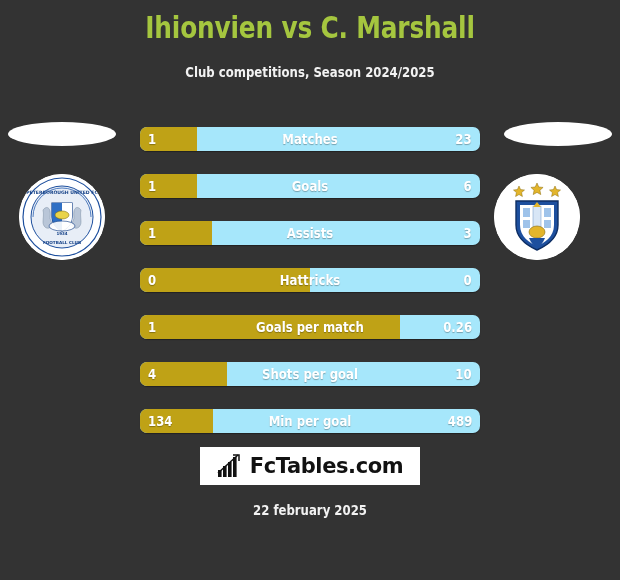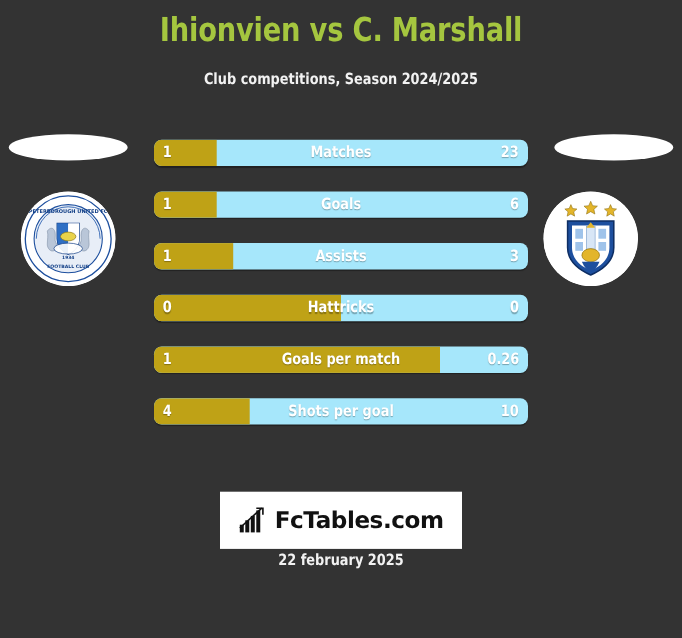--- a/index.html
+++ b/index.html
@@ -81,21 +81,21 @@
     position:absolute;right:8px;top:0;
     line-height:24px;
     font-size:14px;font-weight:bold;color:#ffffff;
     text-shadow:0 1px 1px rgba(0,0,0,.30);
     transform:scaleX(0.93);transform-origin:right center;
   }
 
   
   .brand{
     position:absolute;left:200px;top:447px;
-    width:220px;height:52px;
+    width:220px;height:38px;
     background:#ffffff;
     display:flex;align-items:center;justify-content:center;
     gap:7px;
   }
   .brand .bicon{width:26px;height:24px;display:block;}
   .brand .btext{
     font-family:"DejaVu Sans","Liberation Sans",sans-serif;
     font-size:21px;font-weight:bold;color:#111111;
     letter-spacing:-0.4px;white-space:nowrap;
   }
@@ -198,20 +198,26 @@
       <div class="av">0.26</div>
     </div>
 
     <div class="row">
       <div class="fill" style="width:25.6%"></div>
       <div class="hv">4</div>
       <div class="lbl">Shots per goal</div>
       <div class="av">10</div>
     </div>
 
+    <div class="row">
+      <div class="fill" style="width:21.5%"></div>
+      <div class="hv">134</div>
+      <div class="lbl">Min per goal</div>
+      <div class="av">489</div>
+    </div>
 
   </div>
 
   <div class="brand">
     <svg class="bicon" viewBox="0 0 26 24" xmlns="http://www.w3.org/2000/svg">
       <rect x="1" y="16" width="3.6" height="7" fill="#111111"></rect>
       <rect x="6" y="12" width="3.6" height="11" fill="#111111"></rect>
       <rect x="11" y="8" width="3.6" height="15" fill="#111111"></rect>
       <rect x="16" y="3" width="3.6" height="20" fill="#111111"></rect>
       <path d="M1 19 L21 1" stroke="#111111" stroke-width="1.5" fill="none"></path>

